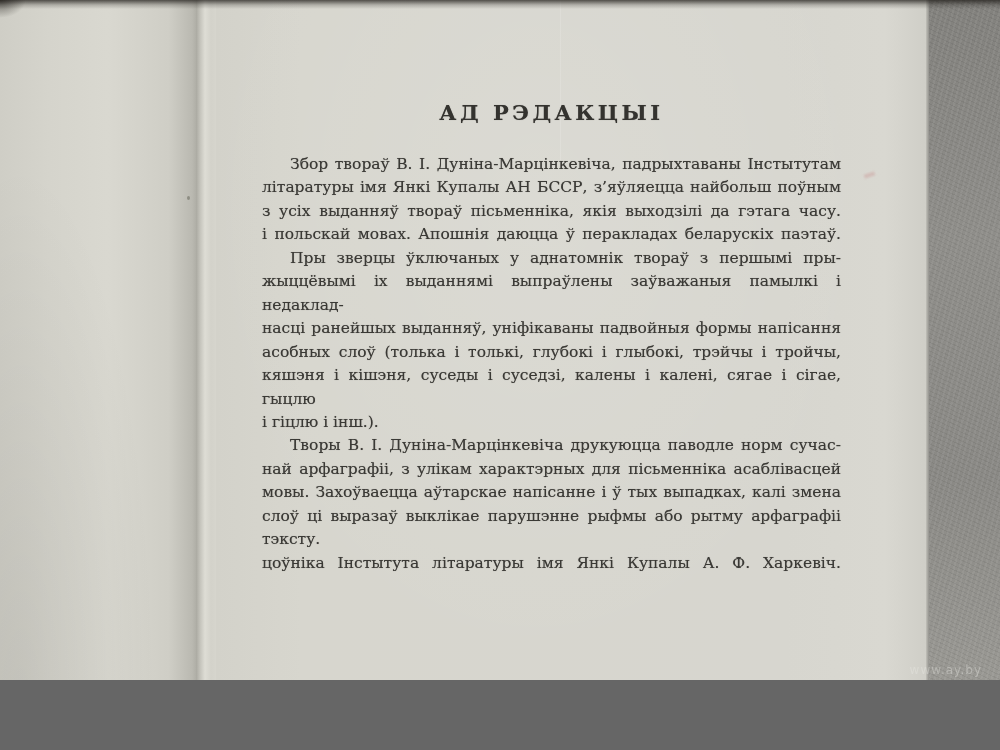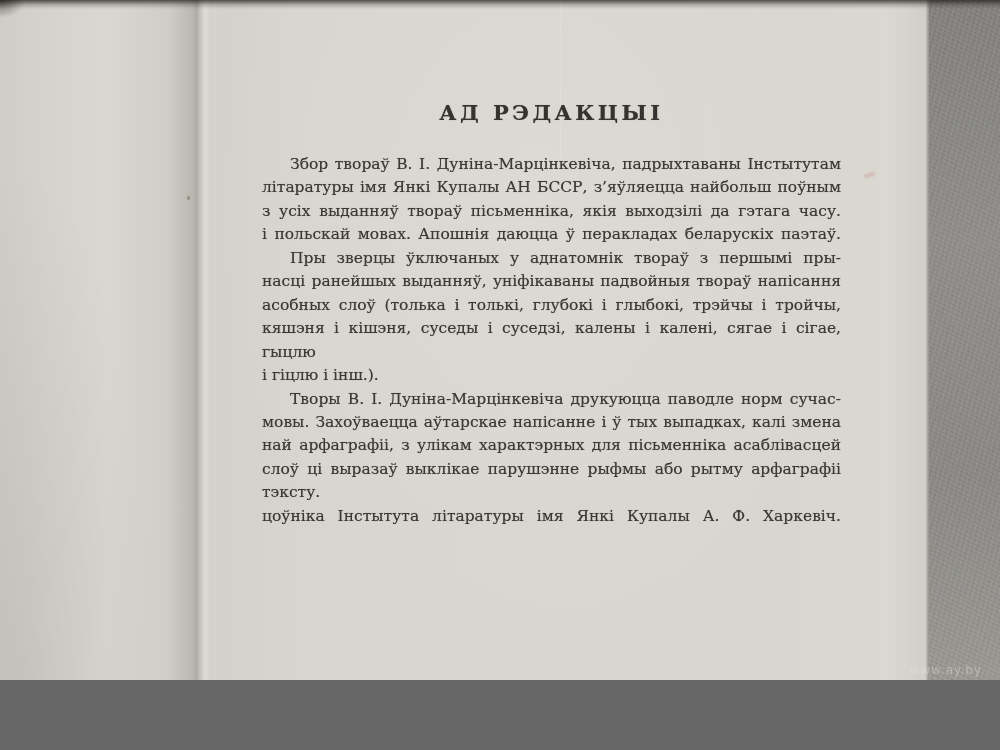--- a/index.html
+++ b/index.html
@@ -131,29 +131,30 @@
     <h1 class="heading">АД РЭДАКЦЫІ</h1>
     <div>
         <div class="paragraph">
           <div class="line just indent"><span>Збор твораў В. І. Дуніна-Марцінкевіча, падрыхтаваны Інстытутам</span></div>
           <div class="line just"><span>літаратуры імя Янкі Купалы АН БССР, з’яўляецца найбольш поўным</span></div>
           <div class="line just"><span>з усіх выданняў твораў пісьменніка, якія выходзілі да гэтага часу.</span></div>
           <div class="line just"><span>і польскай мовах. Апошнія даюцца ў перакладах беларускіх паэтаў.</span></div>
         </div>
         <div class="paragraph">
           <div class="line just indent"><span>Пры зверцы ўключаных у аднатомнік твораў з першымі пры-</span></div>
-          <div class="line just"><span>насці ранейшых выданняў, уніфікаваны падвойныя твораў напісання</span></div>
+          <div class="line just"><span>жыццёвымі іх выданнямі выпраўлены заўважаныя памылкі і недаклад-</span></div>
+          <div class="line just"><span>насці ранейшых выданняў, уніфікаваны падвойныя формы напісання</span></div>
           <div class="line just"><span>асобных слоў (</span><span class="it">толька і толькі, глубокі і глыбокі, трэйчы і тройчы,</span></div>
           <div class="line just"><span class="it">кяшэня і кішэня, суседы і суседзі, калены і калені, сягае і сігае, гыцлю</span></div>
           <div class="line"><span class="it">і гіцлю</span><span> і інш.).</span></div>
         </div>
         <div class="paragraph">
           <div class="line just indent"><span>Творы В. І. Дуніна-Марцінкевіча друкуюцца паводле норм сучас-</span></div>
+          <div class="line just"><span>най арфаграфіі, з улікам характэрных для пісьменніка асаблівасцей</span></div>
           <div class="line just"><span>мовы. Захоўваецца аўтарскае напісанне і ў тых выпадках, калі змена</span></div>
-          <div class="line just"><span>най арфаграфіі, з улікам характэрных для пісьменніка асаблівасцей</span></div>
           <div class="line just"><span>слоў ці выразаў выклікае парушэнне рыфмы або рытму арфаграфіі</span></div>
           <div class="line"><span>тэксту.</span></div>
         </div>
         <div class="paragraph">
           <div class="line just"><span>цоўніка Інстытута літаратуры імя Янкі Купалы А. Ф. Харкевіч.</span></div>
         </div>
       </div>
   </div>
 
   <div class="watermark">www.ay.by</div>

